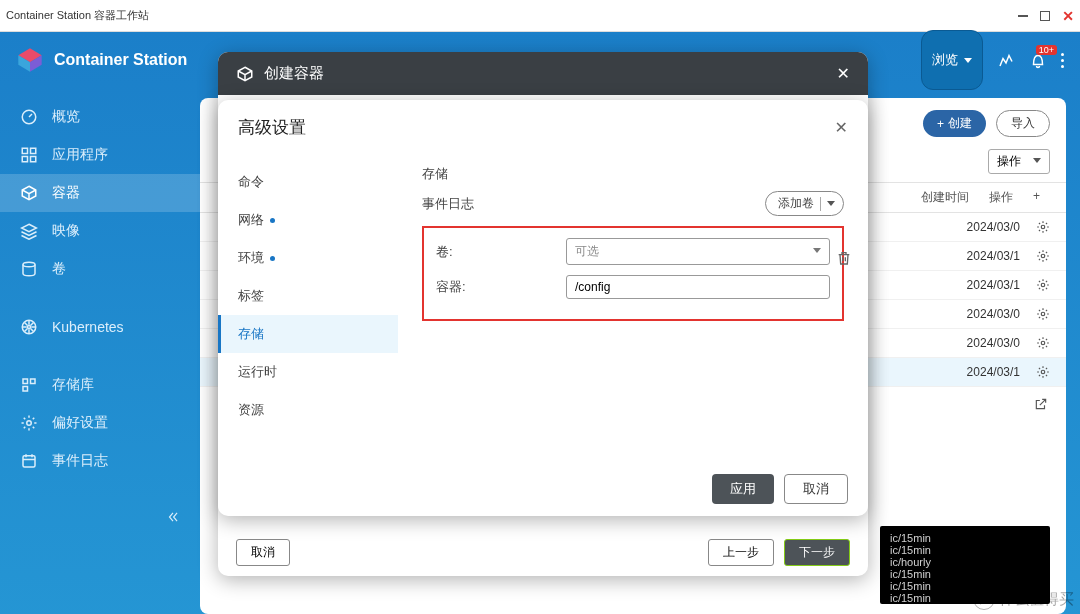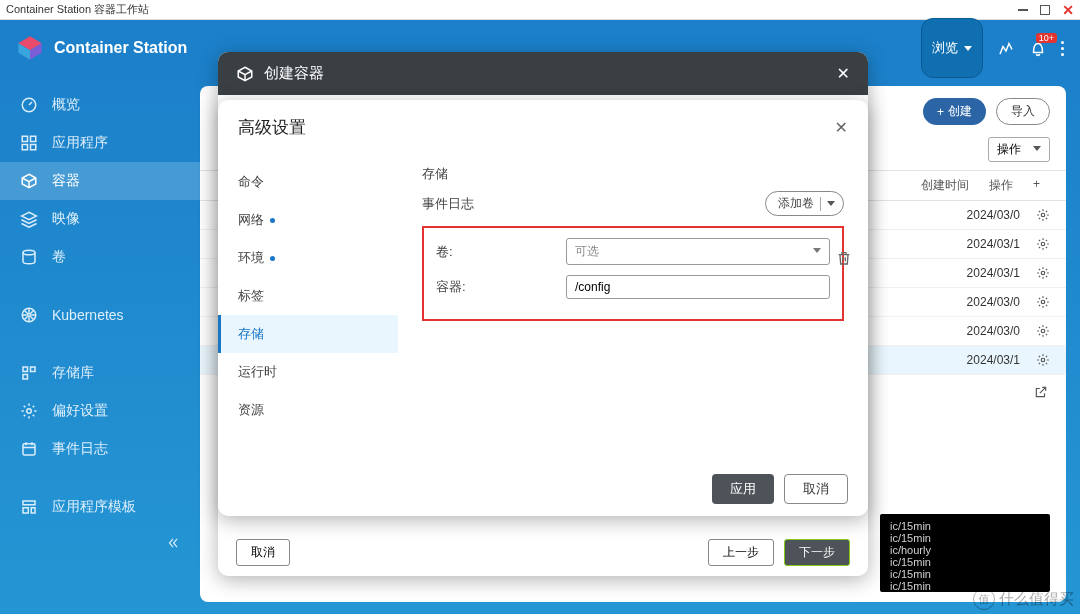--- a/index.html
+++ b/index.html
@@ -1,19 +1,19 @@
 <!DOCTYPE html>
 <html><head>
   <meta charset="utf-8">
   <style>
     * { margin: 0; padding: 0; box-sizing: border-box; font-family: "Microsoft YaHei", Arial, sans-serif; }
     body { width: 1080px; height: 614px; overflow: hidden; background: #f0f0f0; position: relative; }
 
     
-    .win-titlebar { height: 20px; background: #fff; border-bottom: 1px solid #ddd; display: flex; align-items: center; padding: 0 6px; font-size: 11px; color: #333; }
+    .win-titlebar { height: 32px; background: #fff; border-bottom: 1px solid #ddd; display: flex; align-items: center; padding: 0 6px; font-size: 11px; color: #333; }
     .win-controls { margin-left: auto; display: flex; gap: 12px; font-size: 12px; }
     .win-min { width: 10px; height: 2px; background: #555; margin-top: 4px; }
     .win-max { width: 10px; height: 10px; border: 1px solid #555; }
     .win-close { color: #e3342f; font-weight: bold; font-size: 14px; line-height: 10px; }
 
     
     .app { height: 596px; display: flex; flex-direction: column; background: linear-gradient(180deg, #1b7fc9 0%, #2596d4 100%); }
     
     
     .topbar { height: 56px; display: flex; align-items: center; padding: 0 16px; color: #fff; }
@@ -210,28 +210,20 @@
         <span>偏好设置</span>
       </div>
       <div class="side-item">
         <svg class="side-icon" viewBox="0 0 24 24" stroke="#dbeefb" fill="none" stroke-width="2">
             <rect x="4" y="5" width="16" height="15" rx="2"></rect>
             <path d="M4 10 H20 M8 3 V7 M16 3 V7"></path>
           </svg>
         <span>事件日志</span>
       </div>
       <div class="side-divider"></div>
-      <div class="side-item">
-        <svg class="side-icon" viewBox="0 0 24 24" stroke="#dbeefb" fill="none" stroke-width="2">
-            <rect x="4" y="4" width="16" height="5"></rect>
-            <rect x="4" y="13" width="7" height="7"></rect>
-            <rect x="15" y="13" width="5" height="7"></rect>
-          </svg>
-        <span>应用程序模板</span>
-      </div>
       <div class="side-collapse">
         <svg width="14" height="14" viewBox="0 0 24 24" stroke="#dbeefb" fill="none" stroke-width="2">
             <path d="M12 5 L6 12 L12 19 M19 5 L13 12 L19 19"></path>
           </svg>
       </div>
     </div>
 
     <div class="content">
       <div class="content-tools">
         <div class="pill-btn pill-primary">

